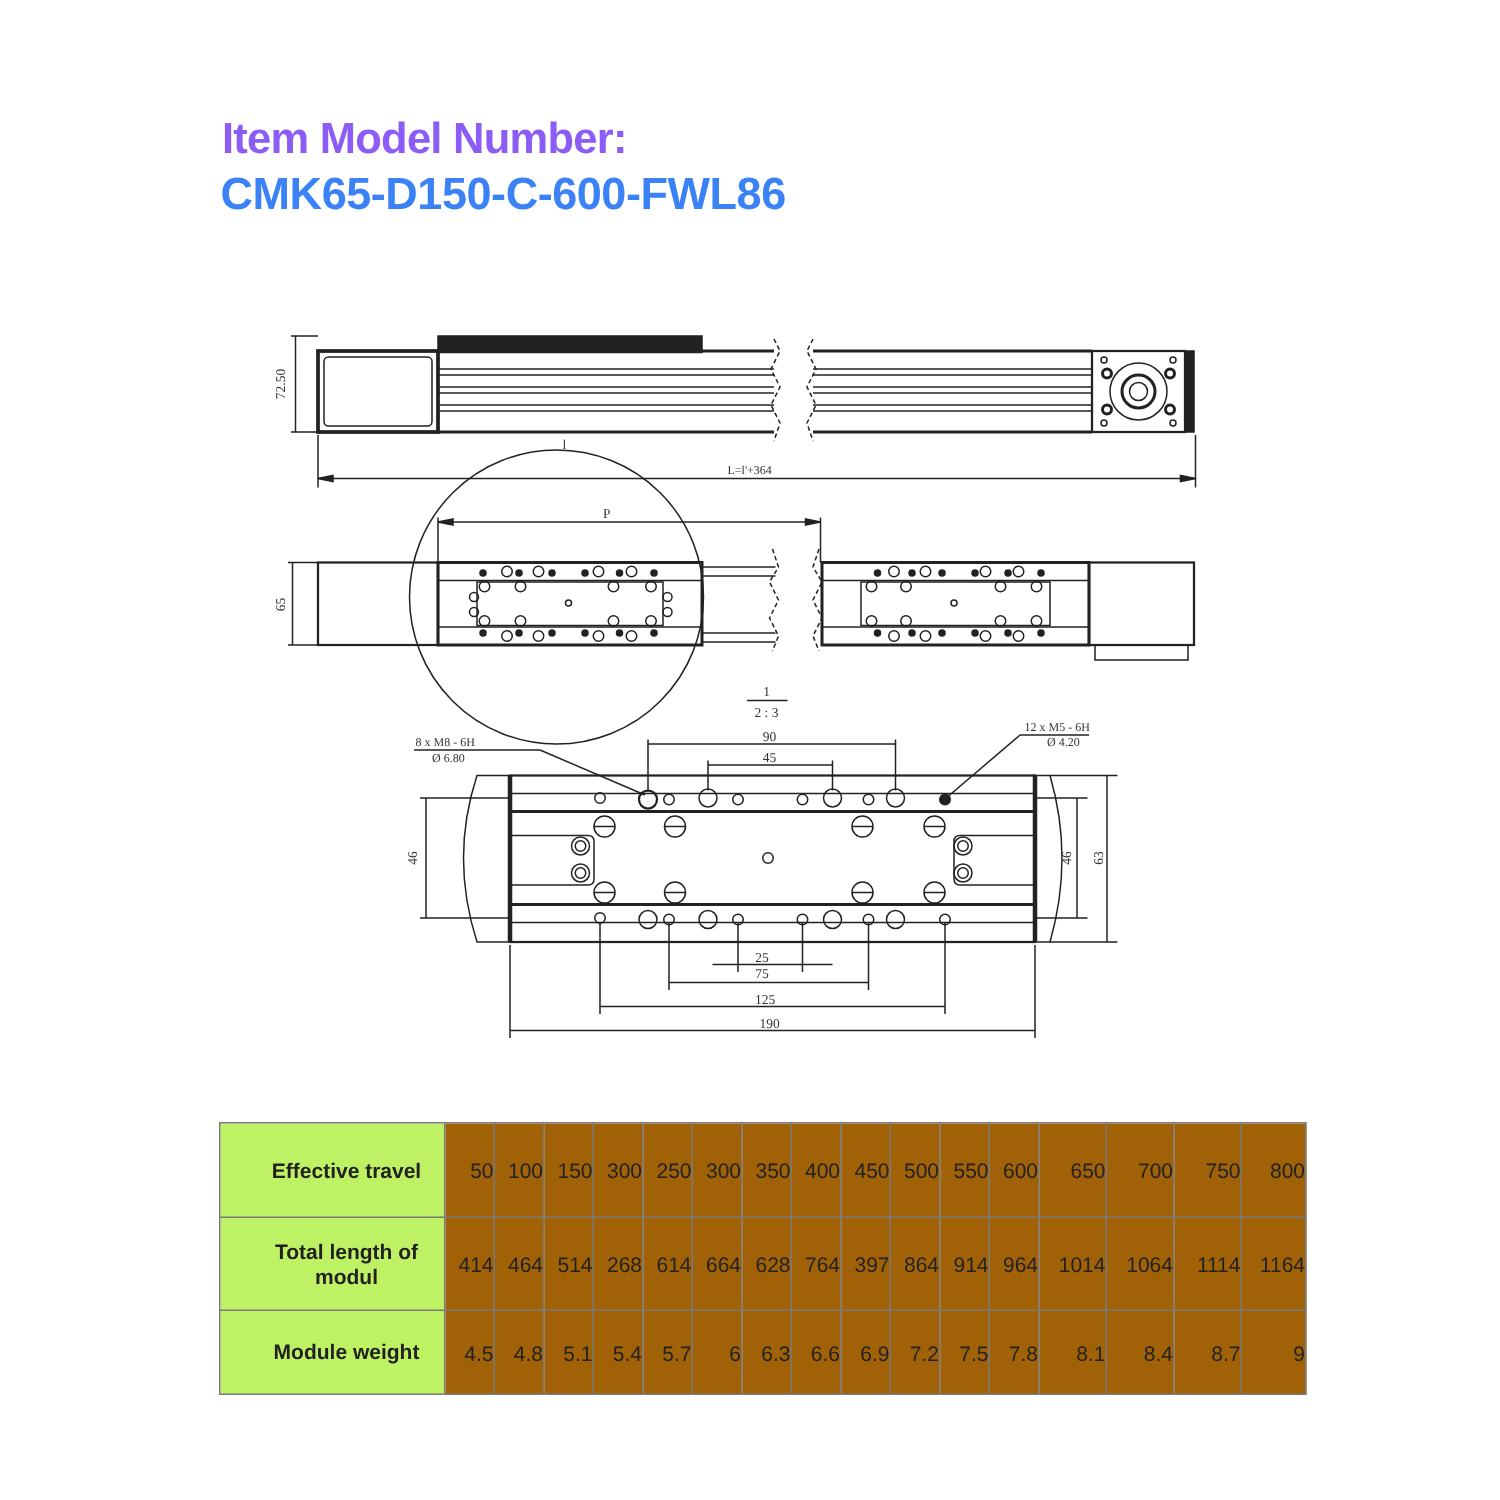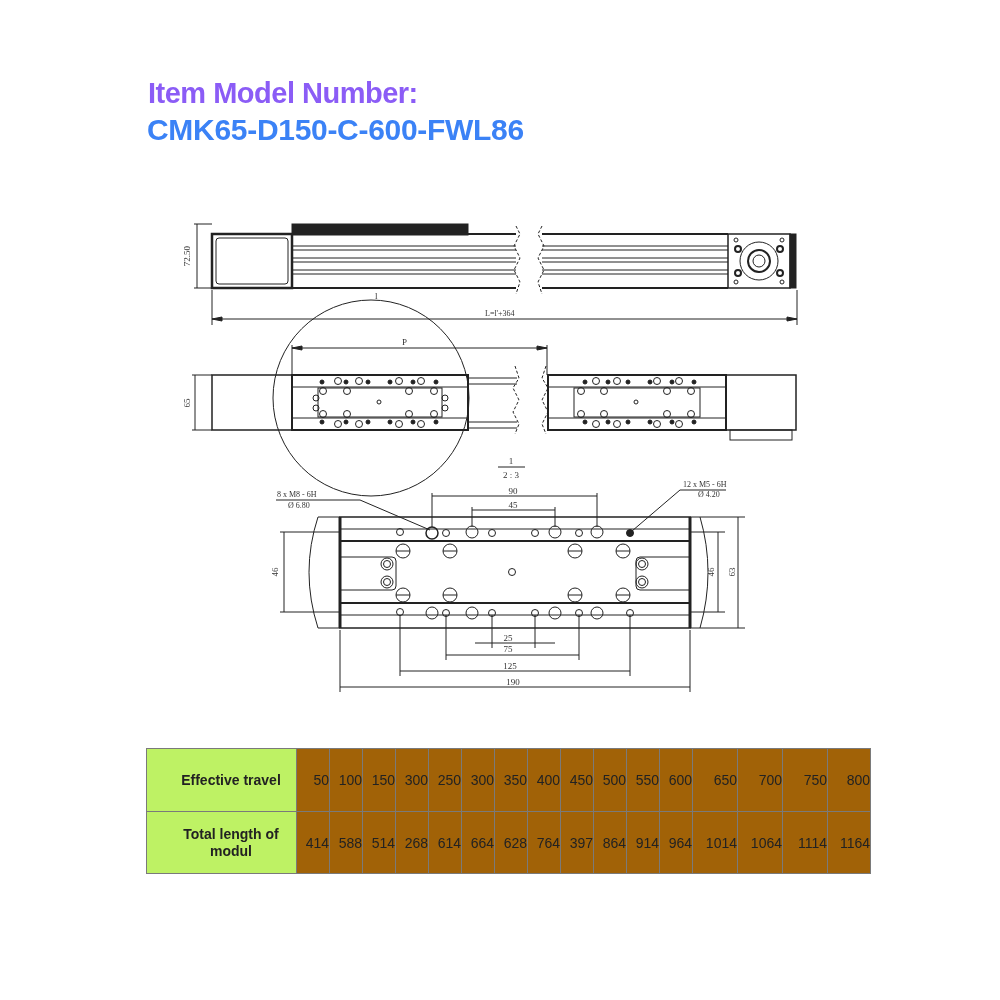--- a/index.html
+++ b/index.html
@@ -319,30 +319,49 @@
     <td style="width:32px">550</td>
     <td style="width:32px">600</td>
     <td style="width:44px">650</td>
     <td style="width:44px">700</td>
     <td style="width:44px">750</td>
     <td style="width:42px">800</td>
   </tr>
   <tr class="r2">
     <th>Total length of modul</th>
     <td>414</td>
-    <td>588</td>
+    <td>464</td>
     <td>514</td>
     <td>268</td>
     <td>614</td>
     <td>664</td>
     <td>628</td>
     <td>764</td>
     <td>397</td>
     <td>864</td>
     <td>914</td>
     <td>964</td>
     <td>1014</td>
     <td>1064</td>
     <td>1114</td>
     <td>1164</td>
   </tr>
+  <tr class="r3">
+    <th>Module weight</th>
+    <td>4.5</td>
+    <td>4.8</td>
+    <td>5.1</td>
+    <td>5.4</td>
+    <td>5.7</td>
+    <td>6</td>
+    <td>6.3</td>
+    <td>6.6</td>
+    <td>6.9</td>
+    <td>7.2</td>
+    <td>7.5</td>
+    <td>7.8</td>
+    <td>8.1</td>
+    <td>8.4</td>
+    <td>8.7</td>
+    <td>9</td>
+  </tr>
 </tbody>
   </table>
 
 </body></html>

